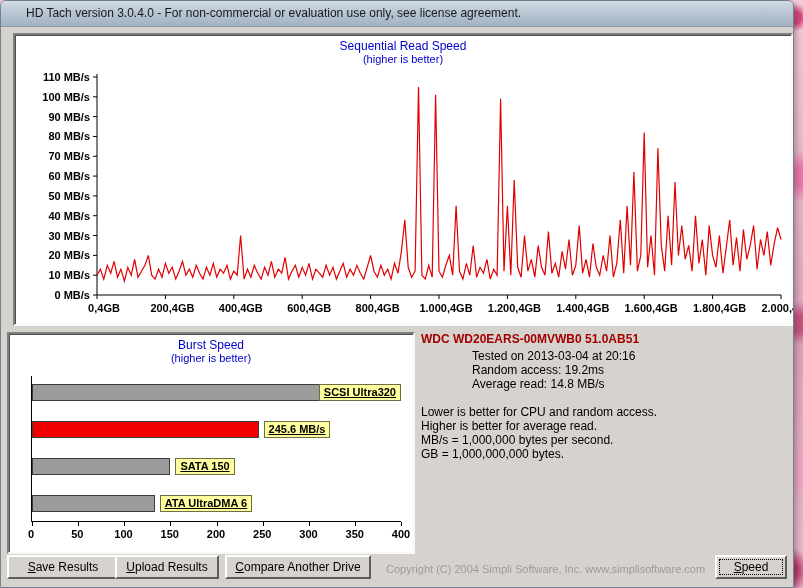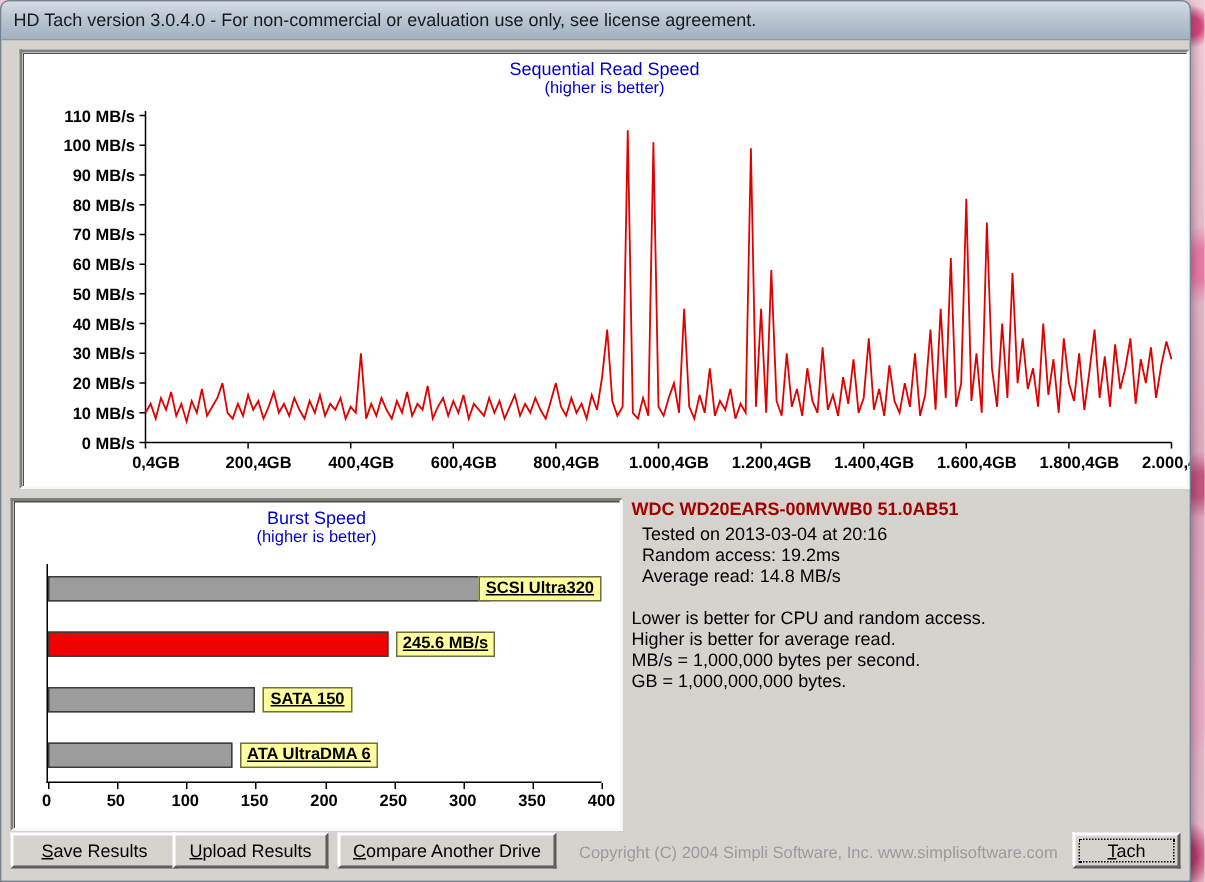--- a/index.html
+++ b/index.html
@@ -13,21 +13,21 @@
       radial-gradient(circle at 98% 97%, #b43a6a 0 10px, transparent 24px),
       linear-gradient(180deg, #f0cdd9, #dba4bc 60%, #e7bccd);
   }
   .window {
     position:absolute; left:0; top:0; width:794px; height:588px;
     border:1px solid #74828f; border-radius:6px 6px 0 0;
     background:#d6d3ce; overflow:hidden;
     box-shadow: 2px 2px 6px rgba(60,20,40,.35);
   }
   .titlebar {
-    height:26px; padding:5px 8px 0 8px;
+    height:26px; padding:5px 8px 0 25px;
     background:linear-gradient(180deg,#d3dce5 0%, #b9c6d2 45%, #a2b2c2 100%);
     border-bottom:1px solid #8d9aa8;
     font-size:12px; color:#17191c; white-space:nowrap; overflow:hidden;
   }
   .client { position:absolute; left:0; top:26px; right:0; bottom:0; background:#d6d3ce; }
 
   .sunken {
     background:#ffffff;
     border:2px solid;
     border-color:#7f7f7f #f8f8f8 #f8f8f8 #7f7f7f;
@@ -50,21 +50,21 @@
     position:absolute; height:17px; padding:1px 4px; white-space:nowrap;
     background:#ffffa0; border:1px solid #6e6e45;
     font-weight:bold; font-size:11px; color:#000;text-decoration:underline;
   }
   .btick { position:absolute; bottom:-5px; width:1px; height:4px; background:#000; }
   .bticklabel { position:absolute; transform:translateX(-50%); font-weight:bold; font-size:11px; color:#000; }
   .burst-ticks { position:absolute; left:22px; right:12px; top:194px; height:16px; }
 
   .info-panel { position:absolute; left:420px; top:305px; width:368px; height:226px; font-size:12px; color:#000; }
   .drive-name { color:#a40000; font-weight:bold; font-size:12px; margin-bottom:3px; }
-  .stat-line { padding-left:7px; line-height:14px; }
+  .stat-line { padding-left:7px; line-height:14px;margin-left:44px; }
   .note-gap { height:14px; }
   .note-line { line-height:14px; }
 
   .button-row { position:absolute; left:0; right:0; top:528px; height:34px; }
   .btn {
     position:absolute; height:24px; background:#d6d3ce; cursor:default;
     border:2px solid; border-color:#ffffff #5d5d5d #5d5d5d #ffffff;
     font-family:"Liberation Sans", sans-serif; font-size:12px; color:#000;
   }
   .btn span { display:block; }
@@ -195,19 +195,19 @@
             <span>Save Results</span>
           </button>
         <button class="btn btn-upload">
             <span>Upload Results</span>
           </button>
         <button class="btn btn-compare">
             <span>Compare Another Drive</span>
           </button>
         <div class="copyright">Copyright (C) 2004 Simpli Software, Inc. www.simplisoftware.com</div>
         <button class="btn btn-done">
-            <span>Tach</span>
+            <span>Speed</span>
           </button>
       </div>
 
     </div>
   </div>
 </div>
 
 </body></html>

